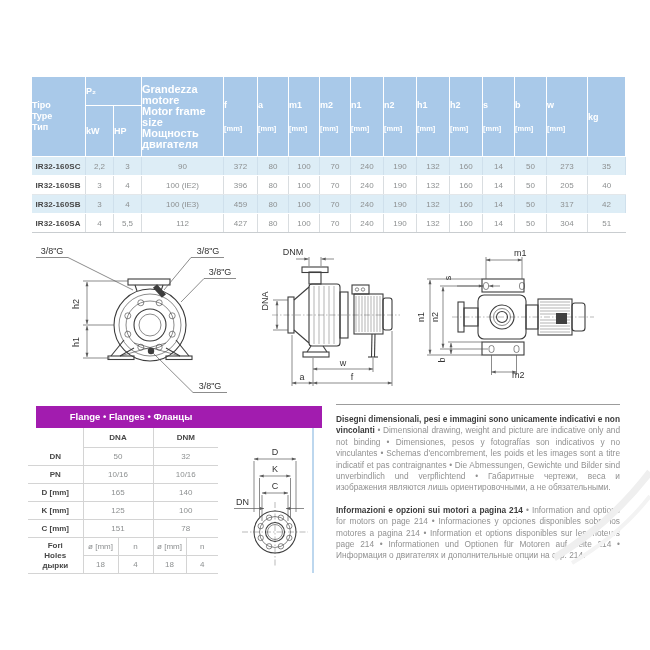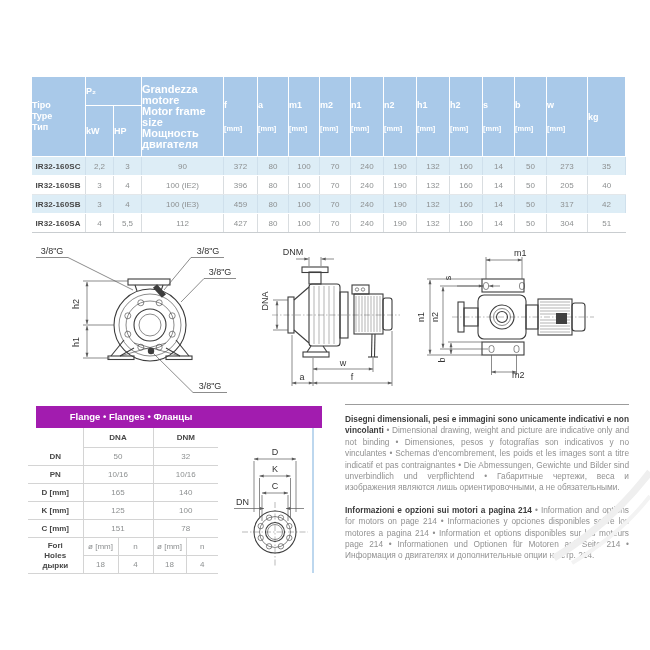--- a/index.html
+++ b/index.html
@@ -25,21 +25,21 @@
   .flange-bar span{display:block;width:190px;text-align:center;color:#fff;font-weight:bold;font-size:9.5px;line-height:22px;}
   .flange-right-border{position:absolute;left:312px;top:428px;width:2px;height:145px;background:#bdd7ee;}
   .flange-table{position:absolute;left:28px;top:428px;width:190px;border-collapse:collapse;table-layout:fixed;}
   .flange-table td{font-size:8px;color:#8d9091;text-align:center;border-bottom:1px solid #d4d4d4;padding:0;height:17px;}
   .flange-table td.lbl{font-weight:bold;color:#474747;border-right:1px solid #d4d4d4;}
   .flange-table td.vsep{border-right:1px solid #d4d4d4;}
   .flange-table tr.colhead td{font-weight:bold;color:#474747;height:19px;}
   .flange-table td.nb{border-bottom:none;}
 
   
-  .notes{position:absolute;left:345px;top:404px;width:284px;}
+  .notes{position:absolute;left:336px;top:404px;width:284px;}
   .notes-rule{height:1px;background:#9c9c9c;margin-bottom:9px;}
   .notes p{margin:0 0 11px 0;font-size:8.3px;line-height:11.4px;color:#919191;text-align:justify;}
   .notes b{color:#3c3c3c;}
 
   
   .draw-band{position:absolute;left:28px;top:240px;}
   .flange-draw{position:absolute;left:228px;top:428px;}
   .watermark{position:absolute;left:552px;top:468px;pointer-events:none;}
   svg text{font-family:"Liberation Sans","DejaVu Sans",sans-serif;font-size:9px;font-weight:500;fill:#333;}
   svg .dim{stroke:#5a5a5a;stroke-width:.7;fill:none;}

